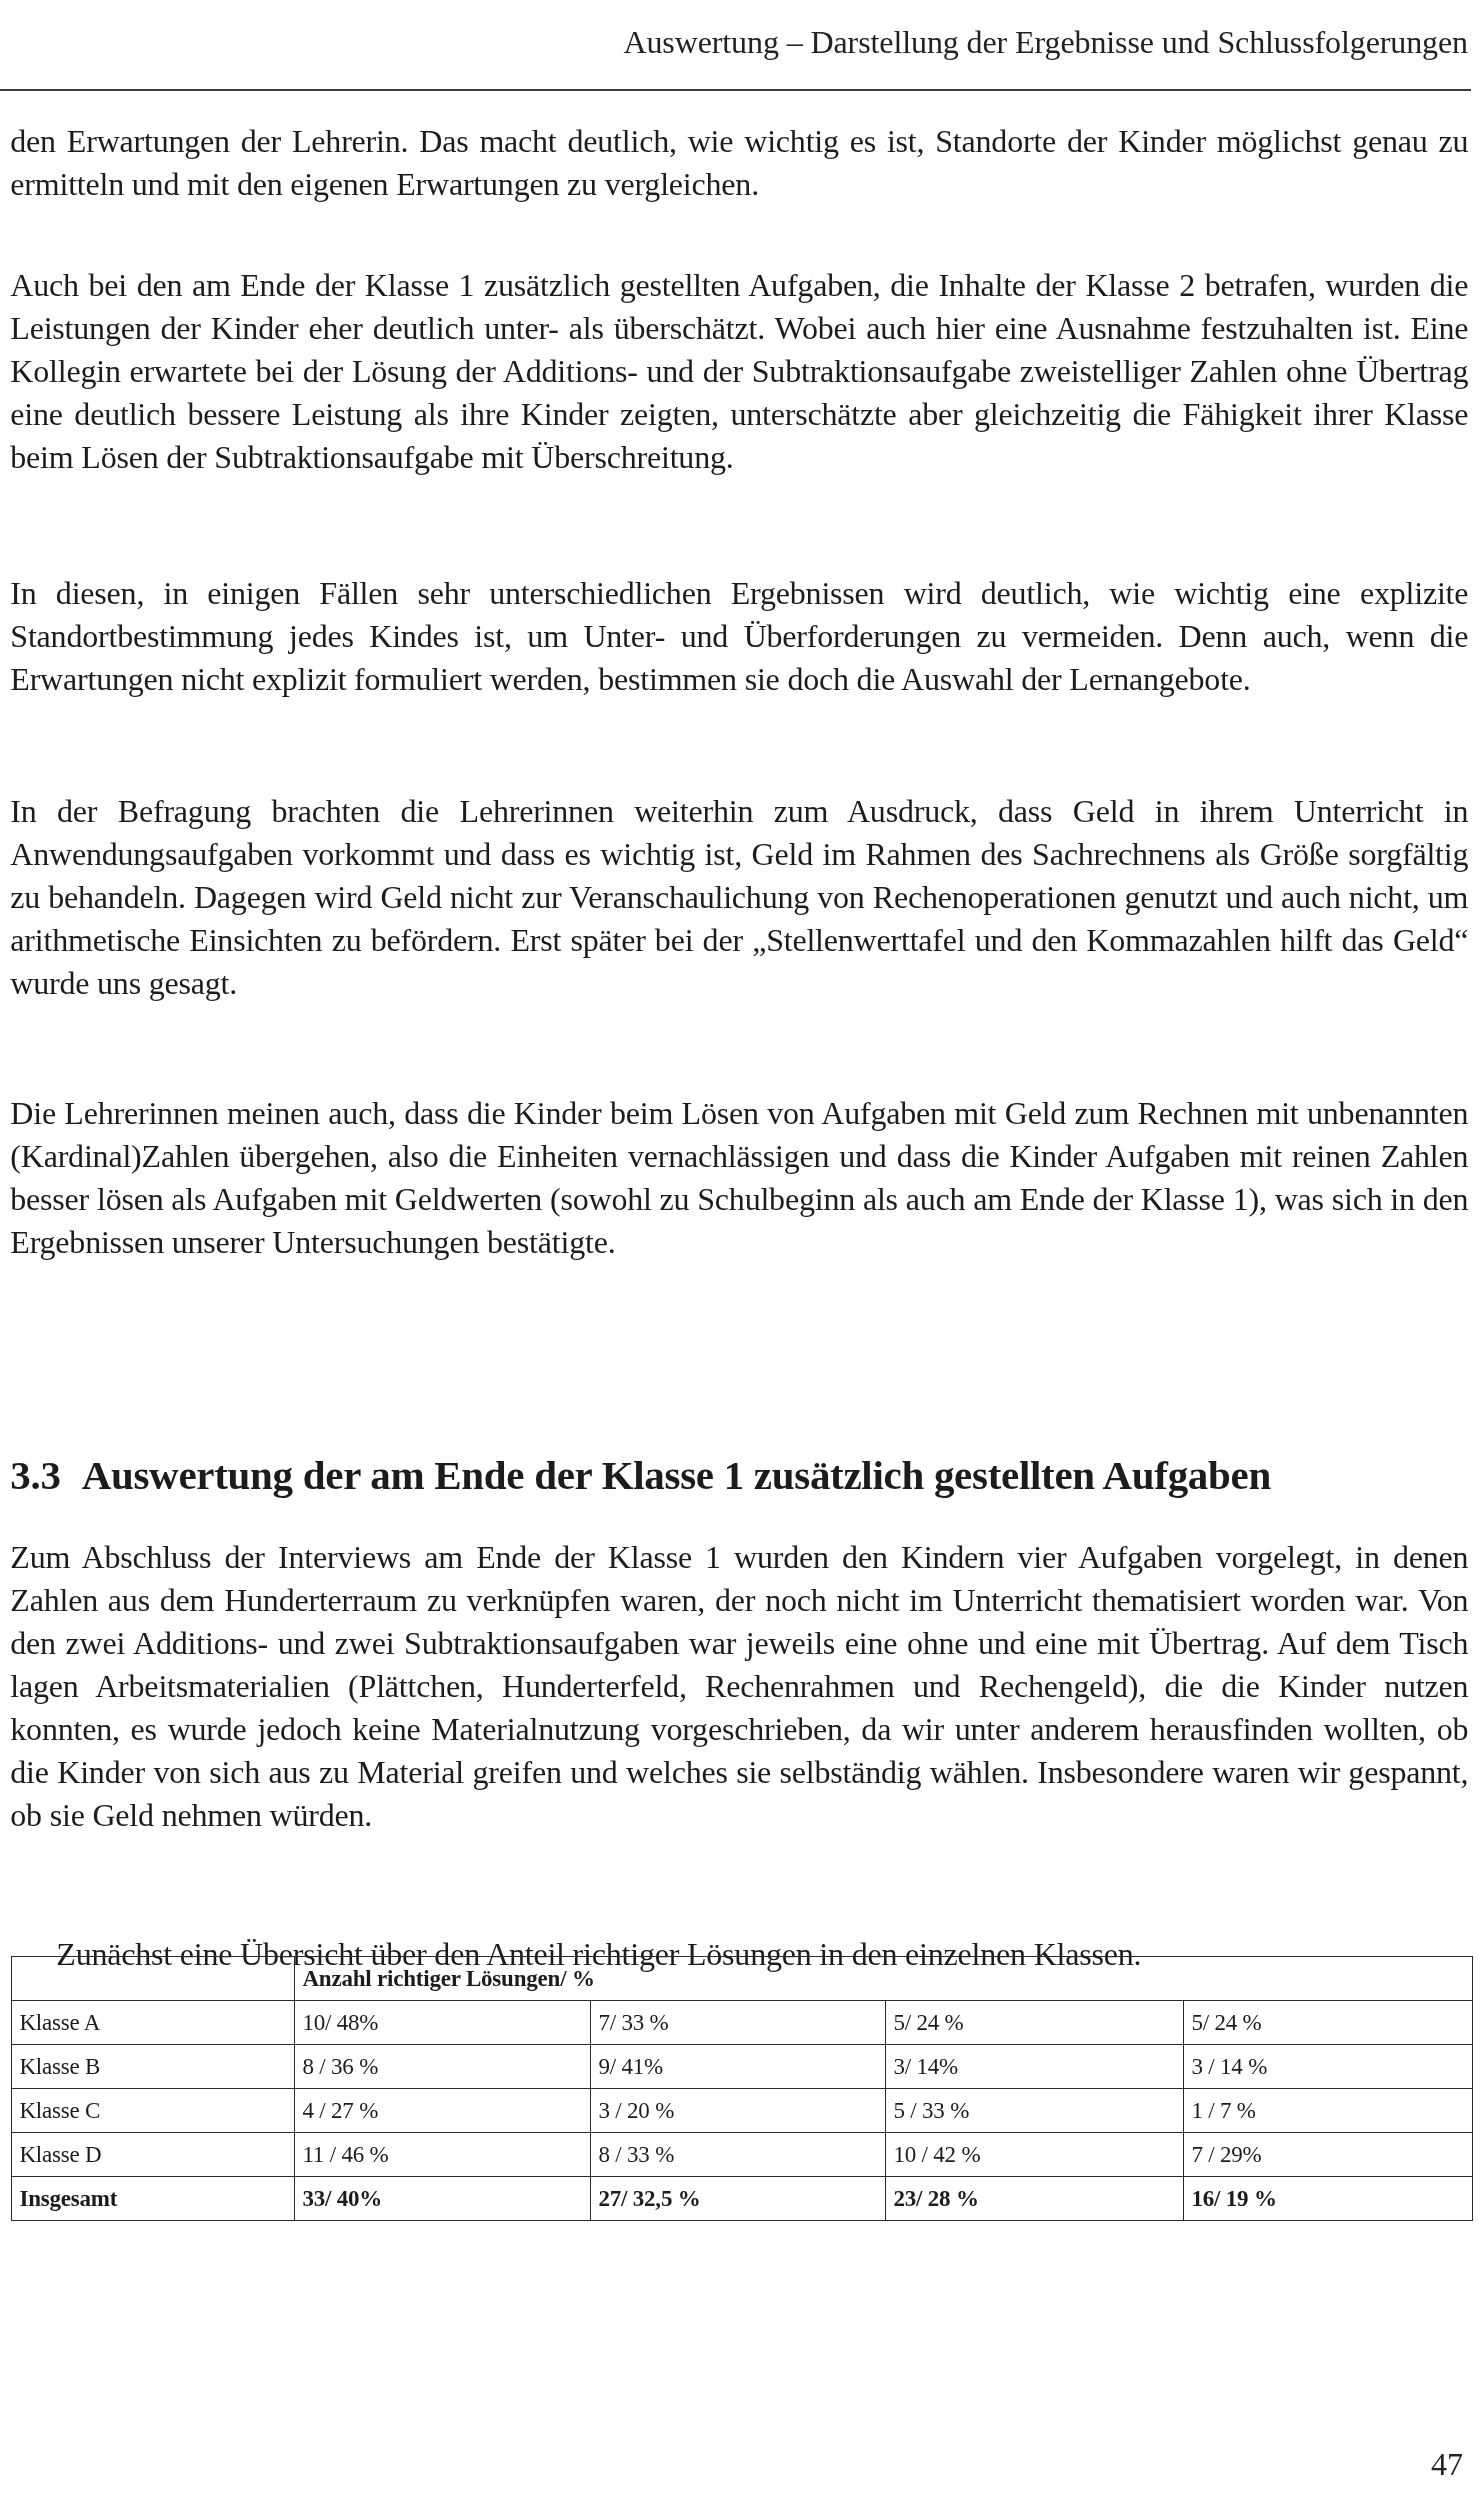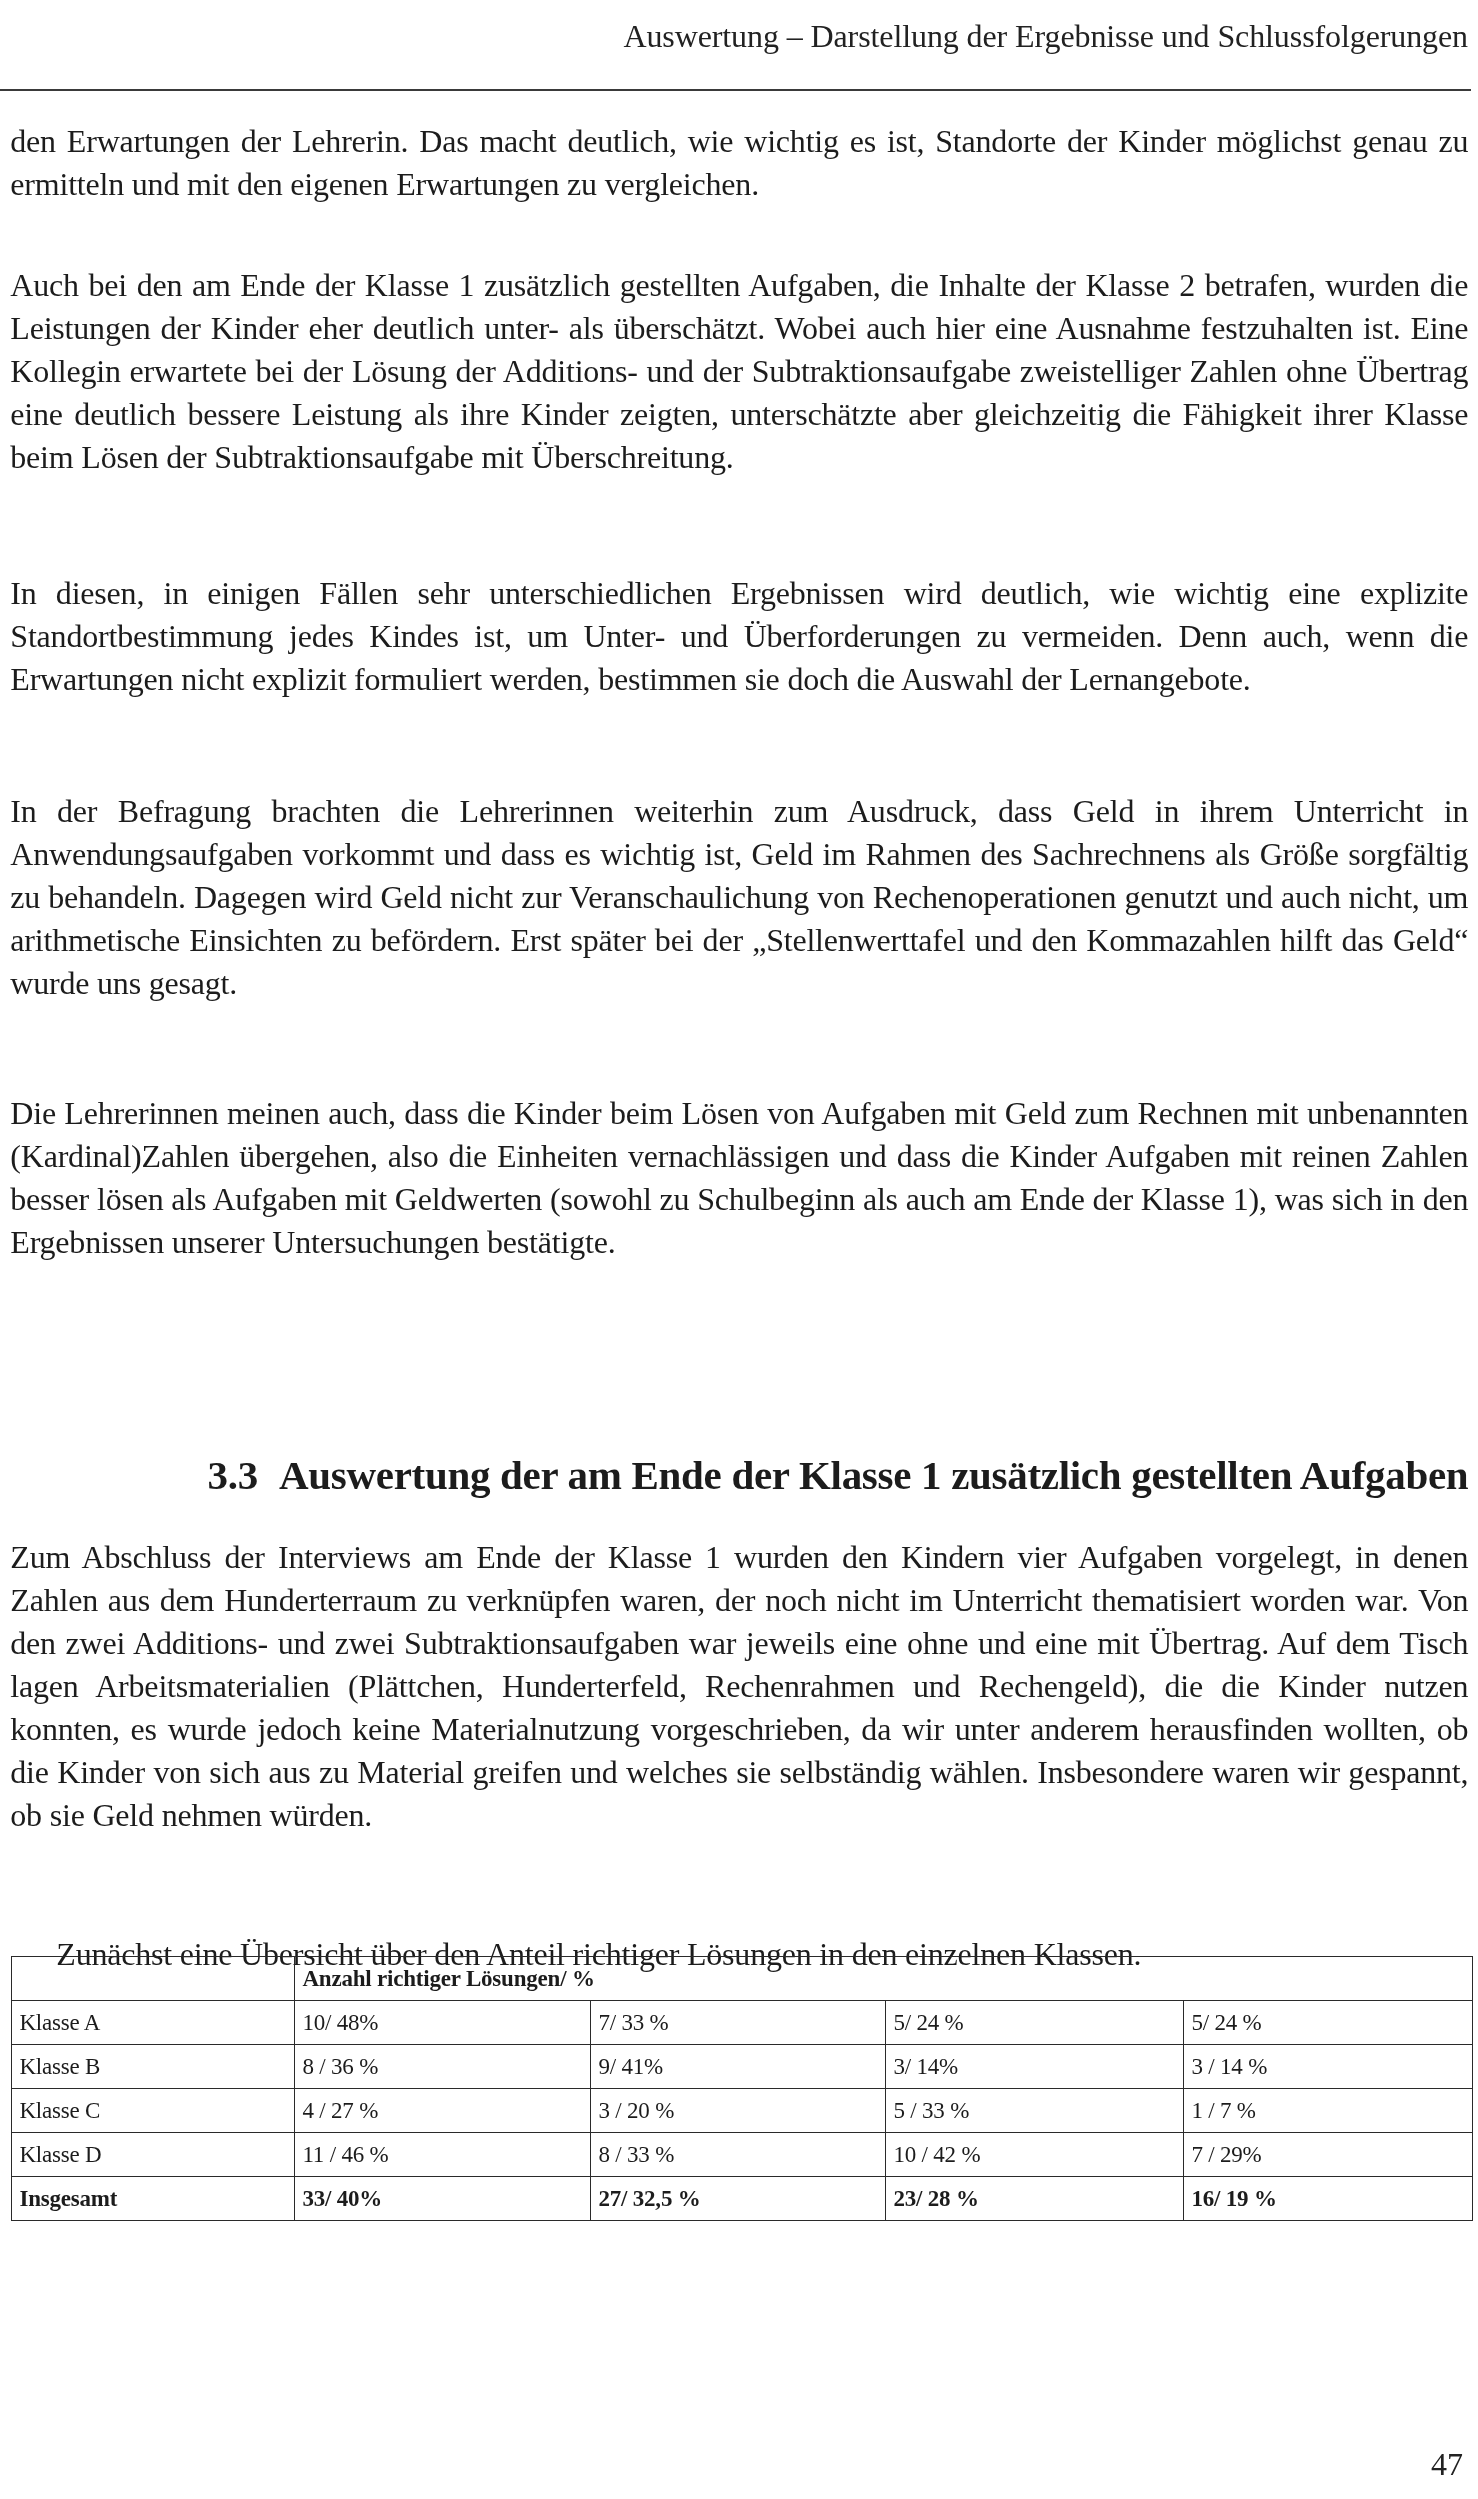--- a/index.html
+++ b/index.html
@@ -2,38 +2,37 @@
 <html style="font-size:12px"><head>
 <meta charset="utf-8">
 <style>
   html, body { margin: 0; padding: 0; background: #ffffff; }
   body {
     width: 1478px; height: 2500px; position: relative; overflow: hidden;
     font-family: "Liberation Serif", "DejaVu Serif", serif;
     color: #1c1c1c;
   }
   .page-header {
-    position: absolute; left: 0; top: 14px; width: 1468px;
+    position: absolute; left: 0; top: 20px; width: 1468px;
     text-align: right; font-size: 32px; line-height: 44px; letter-spacing: -0.1px;
     color: #222;
   }
   .header-rule {
     position: absolute; left: 0; top: 89px; width: 1471px; height: 0;
     border-top: 2.2px solid #3a3a3a;
   }
   .para {
     position: absolute; left: 10.3px; width: 1458px;
     font-size: 32px; line-height: 43px; text-align: justify;
     letter-spacing: -0.2px; margin: 0;
   }
   .heading {
     position: absolute; left: 10.3px; top: 1449px; width: 1458px;
     font-size: 41px; font-weight: bold; line-height: 52px; letter-spacing: -0.3px;
     margin: 0;
-    text-align: right;
   }
   .heading .num { margin-right: 21px; }
   .results-table {
     position: absolute; left: 11px; top: 1956px; width: 1461px;
     border-collapse: collapse; table-layout: fixed;
     font-size: 23px; letter-spacing: -0.2px;
   }
   .results-table td {
     border: 1.8px solid #2a2a2a; height: 43px; padding: 0 0 0 7.4px;
     vertical-align: middle; line-height: 43px; white-space: nowrap;

